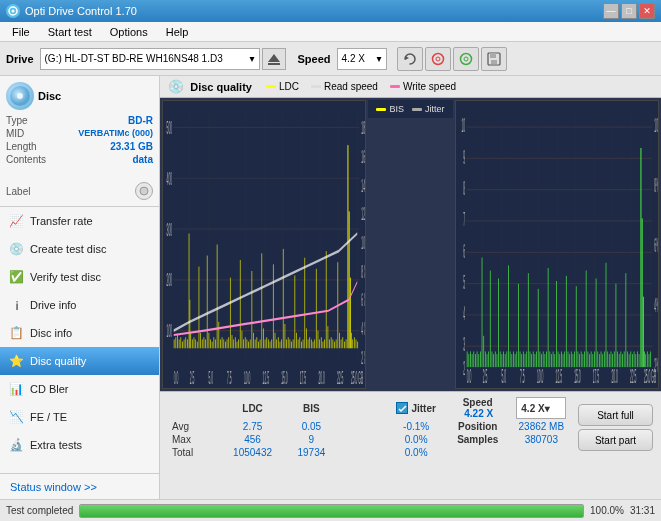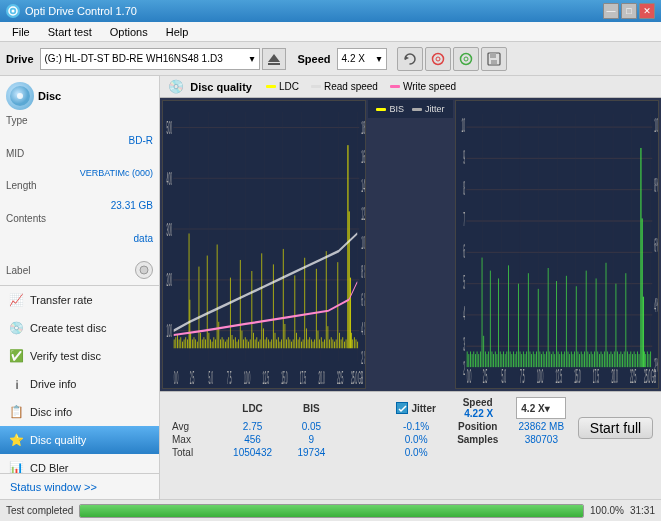--- a/index.html
+++ b/index.html
@@ -141,21 +141,21 @@
       display: flex; align-items:center; justify-content:center;
       font-size: 7px; color: white;
     }
     .disc-title { font-weight:bold; font-size:11px; }
     .disc-info { font-size: 10px; }
     .disc-row {
       display: flex; justify-content:space-between;
       padding: 1px 0;
     }
     .disc-row-label { color: #555; }
-    .disc-row-value { color: #0066cc; font-weight: normal; margin-top: 20px; }
+    .disc-row-value { color: #0066cc; font-weight: bold; }
     .disc-label-row {
       display: flex; align-items:center; justify-content:space-between;
       margin-top: 16px;
     }
     .label-btn {
       width: 18px; height: 18px;
       background: #e8e8e8;
       border: 1px solid #aaa;
       border-radius: 50%;
       display: flex; align-items:center; justify-content:center;
@@ -265,21 +265,21 @@
       background:#3399cc;
       border:1px solid #0066aa;
       display:flex; align-items:center; justify-content:center;
     }
     .start-btn {
       background: linear-gradient(to bottom, #f0f0f0, #d8d8d8);
       border: 1px solid #aaa;
       height: 22px;
       width: 75px;
       cursor: pointer;
-      font-size: 14px;
+      font-size: 10px;
       display:flex; align-items:center; justify-content:center;
       border-radius: 4px;
     }
     
     .bottom-bar {
       height: 22px;
       background: #e8e8e8;
       border-top: 1px solid #ccc;
       display: flex;
       align-items: center;
@@ -908,20 +908,21 @@
                 <td></td>
                 <td>0.0%</td>
                 <td></td>
                 <td></td>
               </tr>
             </tbody>
           </table>
         </div>
         <div style="display:flex;flex-direction:column;gap:3px;justify-content:center;">
           <div class="start-btn">Start full</div>
+          <div class="start-btn">Start part</div>
         </div>
       </div>
     </div>
   </div>
 </div>
 
 <div class="bottom-bar">
   <span class="progress-text">Test completed</span>
   <div class="progress-bar-outer">
     <div class="progress-bar-inner" style="width:100%;"></div>

